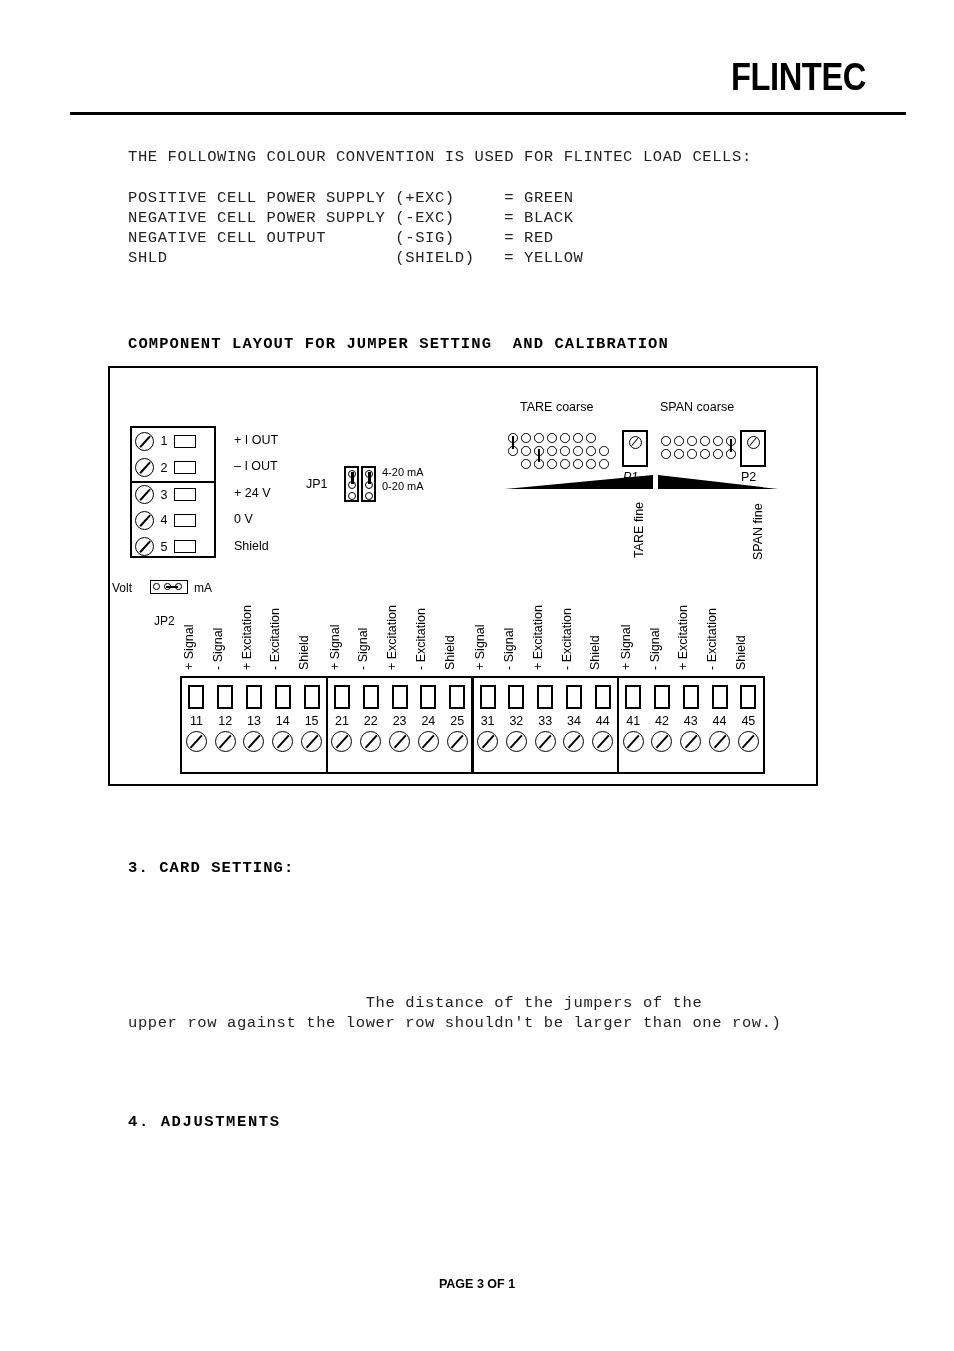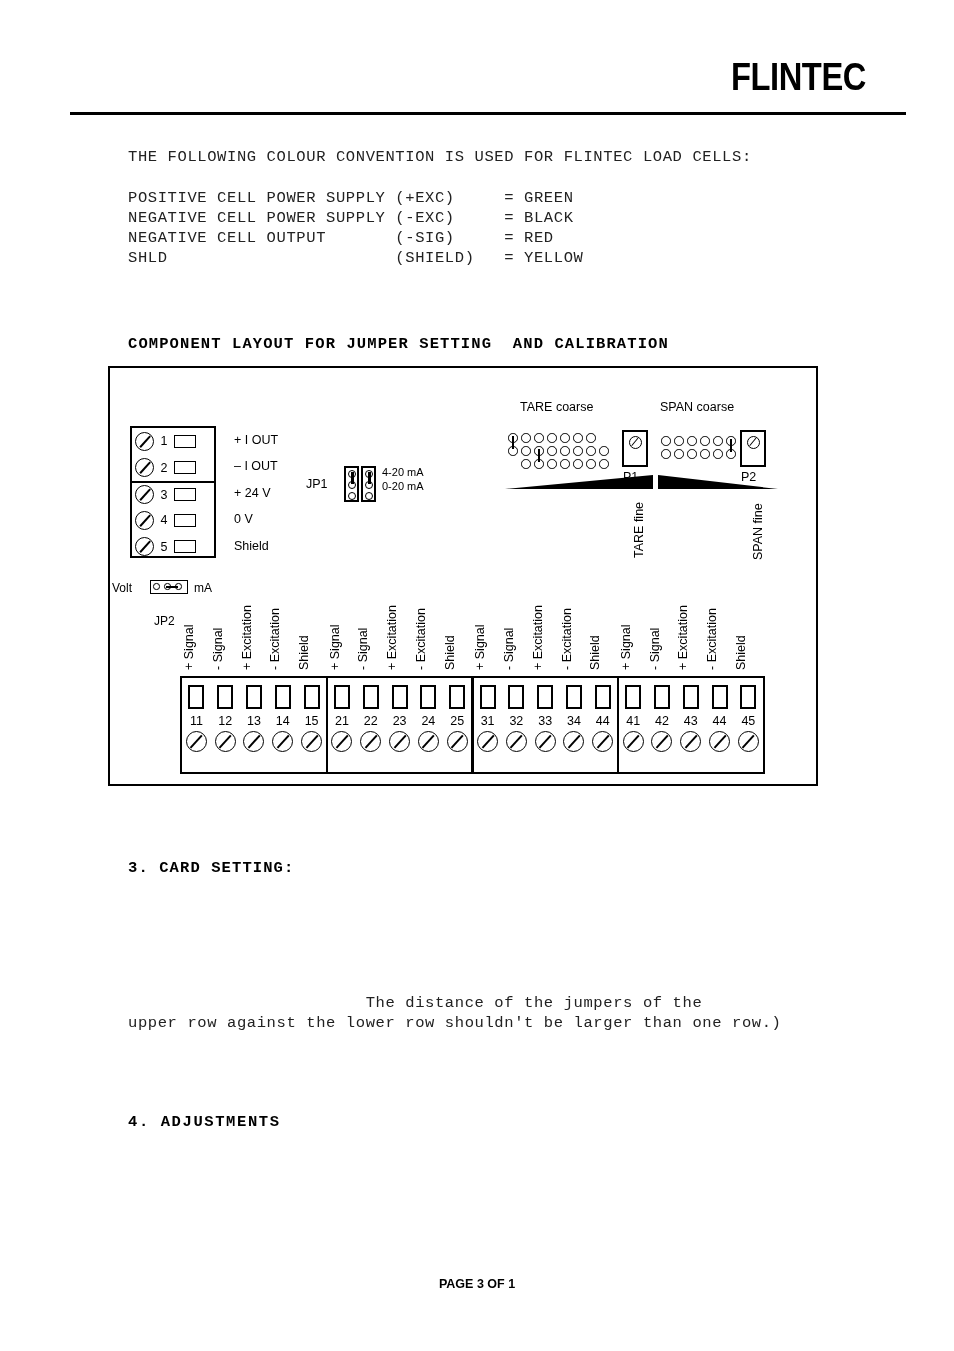--- a/index.html
+++ b/index.html
@@ -384,21 +384,21 @@
     <span class="pin" style="left:616px; top:81px;"></span>
     <span class="vbridge" style="left:619.5px; top:71px; height:13px;"></span>
   </div>
   <svg class="wedge" style="left:548px; top:105px;" width="120" height="18">
     <polygon points="0,2 0,16 120,16" fill="#000"></polygon>
   </svg>
 
   <div class="trimmer" style="left:512px; top:62px;">
     <span class="slot"></span>
   </div>
-  <div class="lbl" style="left:513px; top:102px;">P1</div>
+  <div class="lbl" style="left:513px; top:102px;font-style:italic;">P1</div>
   <div class="vert-label" style="left:522px; top:190px;">TARE fine</div>
 
   <div class="trimmer" style="left:630px; top:62px;">
     <span class="slot"></span>
   </div>
   <div class="lbl" style="left:631px; top:102px;text-align:right;">P2</div>
   <div class="vert-label" style="left:641px; top:192px;">SPAN fine</div>
 
   <div id="term-strip">
 

